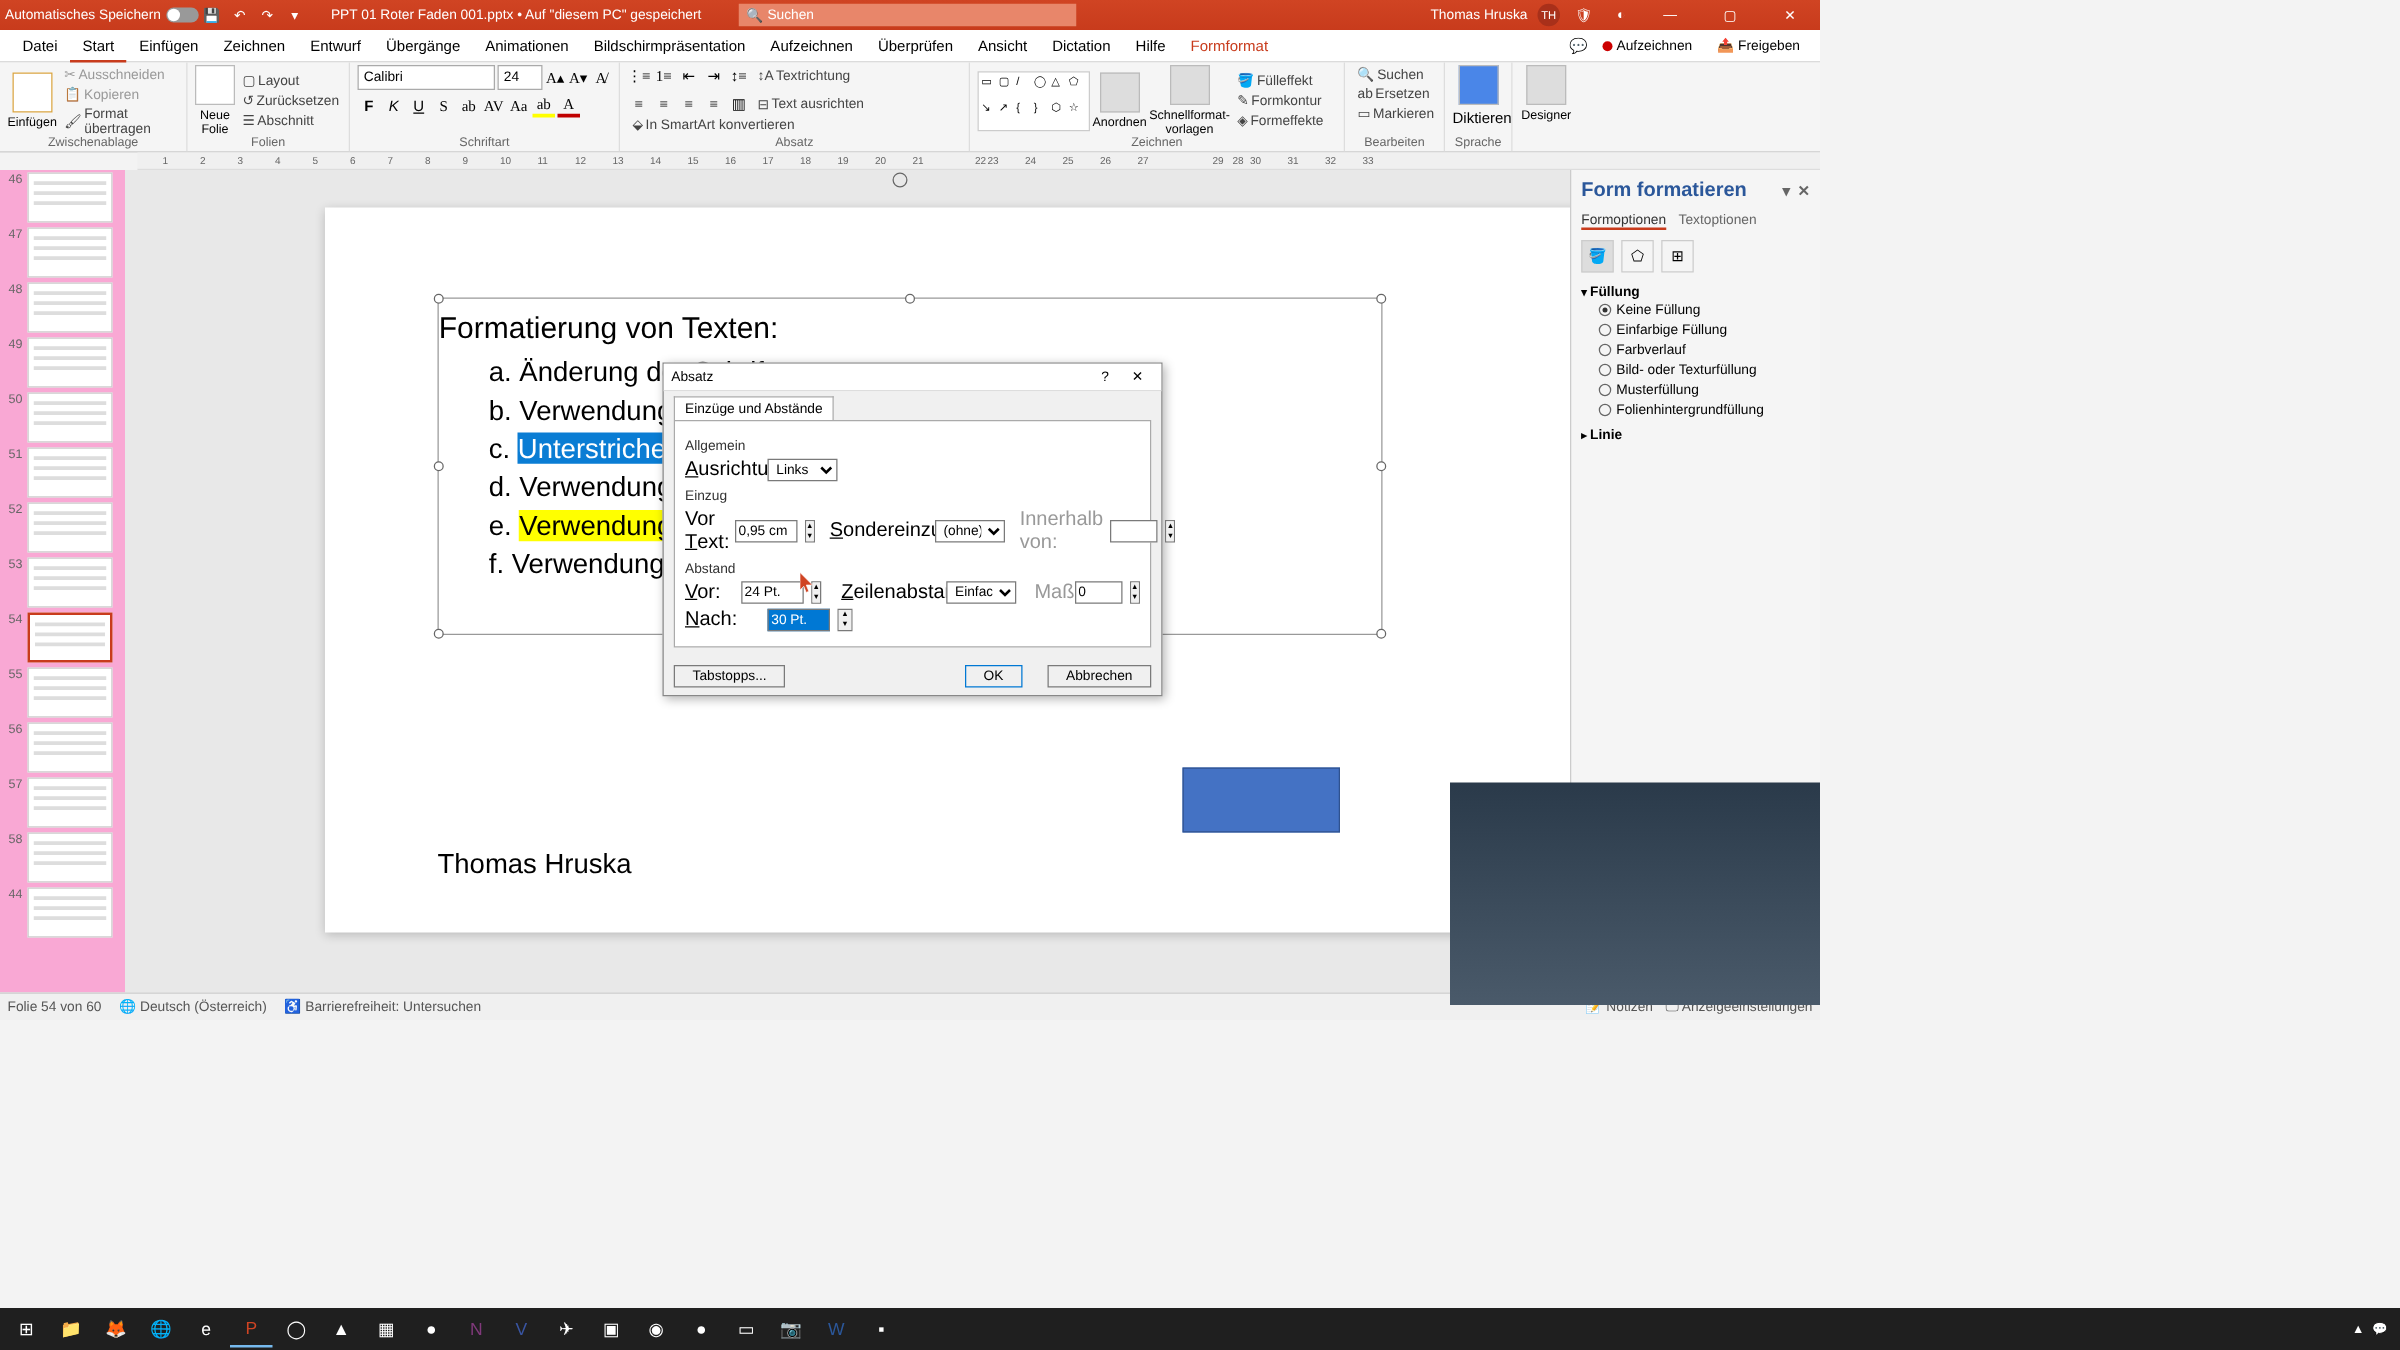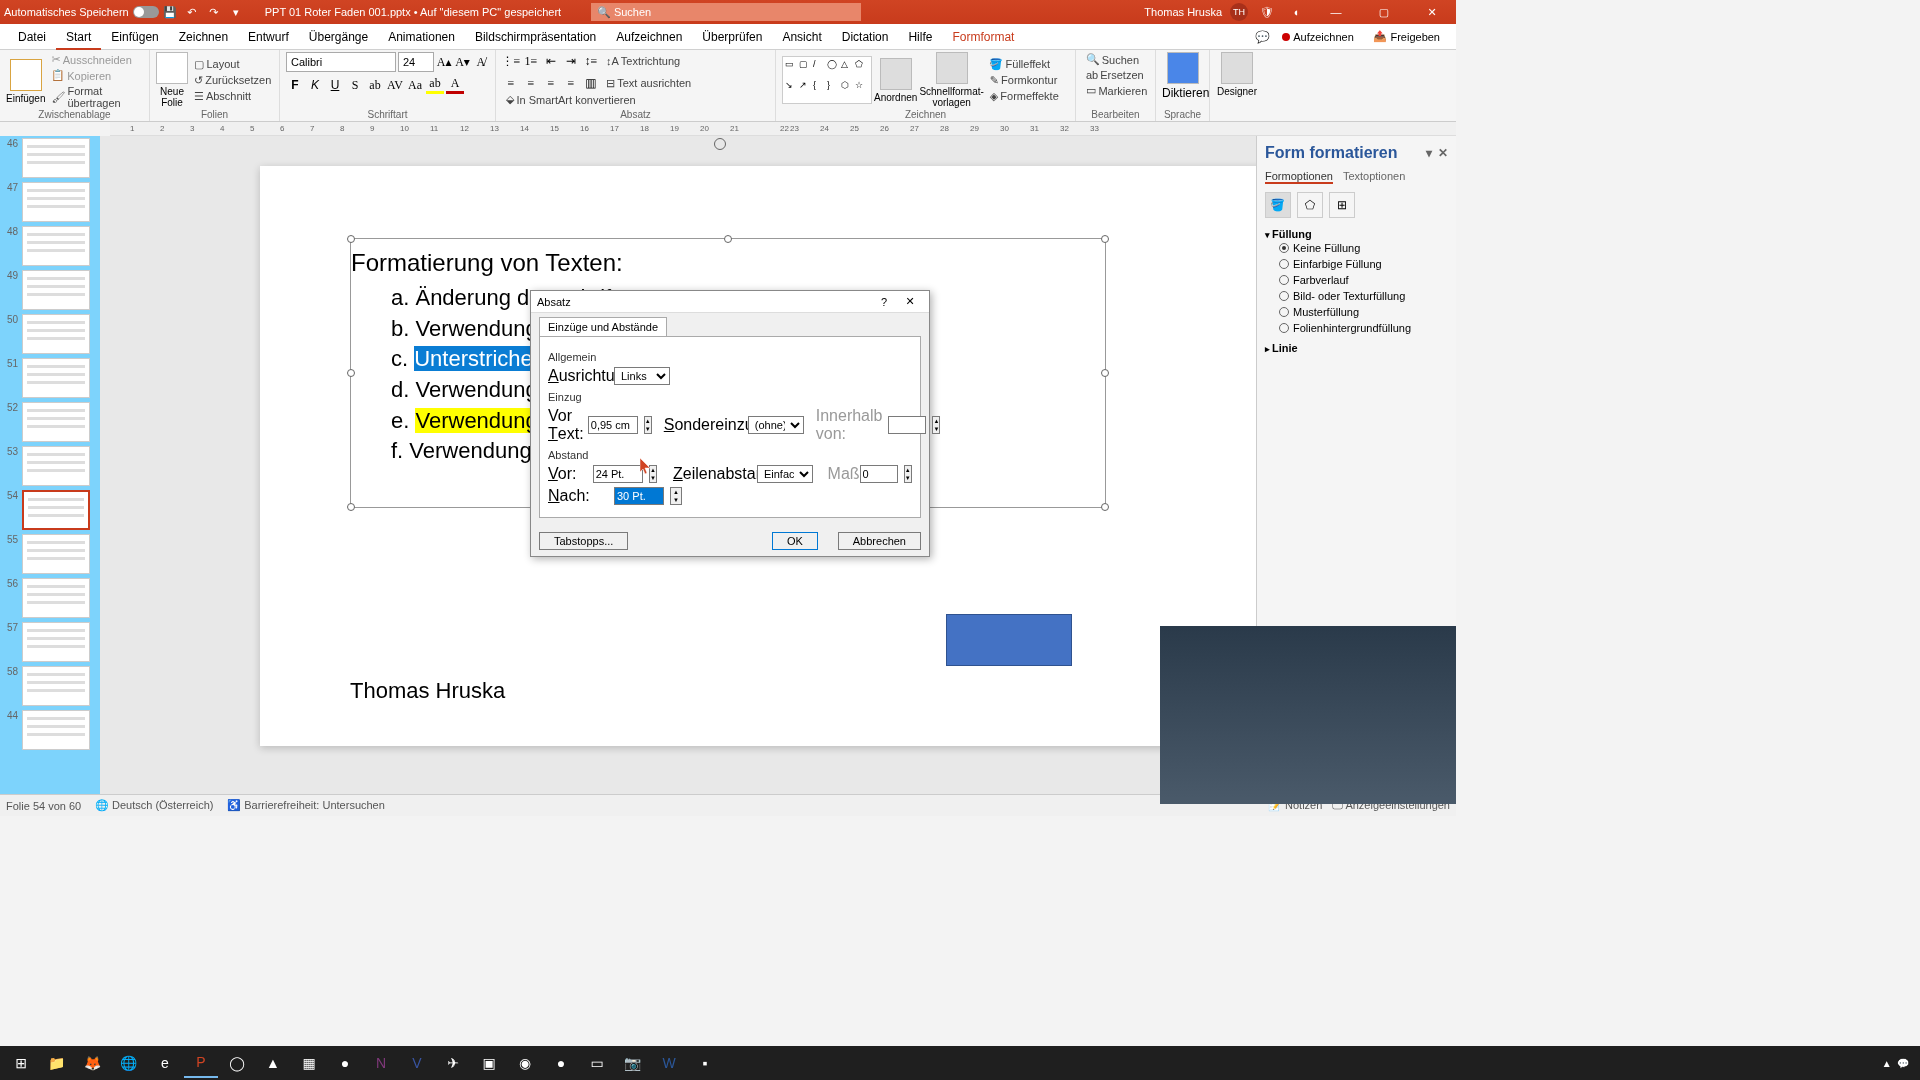--- a/index.html
+++ b/index.html
@@ -40,21 +40,21 @@
 .fmtbtn { width: 18px; height: 18px; display: inline-flex; align-items: center; justify-content: center; font-size: 12px; font-family: 'Times New Roman', serif; }
 
 
 .ruler-h { height: 14px; background: #f0f0f0; position: relative; font-size: 8px; color: #666; overflow: hidden; border-bottom: 1px solid #ddd; margin-left: 110px; }
 .ruler-h .tick { position: absolute; top: 2px; }
 
 
 .workspace { position: absolute; top: 136px; left: 0; right: 0; bottom: 22px; display: flex; background: #e8e8e8; }
 
 
-.thumbs { width: 100px; background: #7dd3fc; display: flex; flex-direction: column; overflow: hidden; padding: 2px; gap: 4px; }
+.thumbs { width: 100px; background: #f9a8d4; display: flex; flex-direction: column; overflow: hidden; padding: 2px; gap: 4px; }
 .thumb { display: flex; gap: 4px; align-items: flex-start; }
 .thumb .num { width: 16px; font-size: 10px; color: #666; text-align: right; }
 .thumb .mini { width: 68px; height: 40px; background: #fff; border: 1px solid #ccc; position: relative; }
 .thumb.sel .mini { border: 2px solid #c83b1c; }
 .mini .bar { position: absolute; left: 4px; right: 4px; height: 3px; }
 
 
 .canvas-wrap { flex: 1; position: relative; display: flex; justify-content: center; padding-top: 30px; }
 .slide { width: 1036px; height: 580px; background: #fff; position: relative; box-shadow: 0 2px 8px rgba(0,0,0,0.2); }
 .slide .textbox { position: absolute; left: 90px; top: 72px; width: 756px; height: 270px; border: 1px solid #999; }
@@ -336,21 +336,21 @@
     <span class="tick" style="left: 530px;">18</span>
     <span class="tick" style="left: 560px;">19</span>
     <span class="tick" style="left: 590px;">20</span>
     <span class="tick" style="left: 620px;">21</span>
     <span class="tick" style="left: 670px;">22</span>
     <span class="tick" style="left: 680px;">23</span>
     <span class="tick" style="left: 710px;">24</span>
     <span class="tick" style="left: 740px;">25</span>
     <span class="tick" style="left: 770px;">26</span>
     <span class="tick" style="left: 800px;">27</span>
-    <span class="tick" style="left: 830px;">28</span>
+    <span class="tick" style="left: 876px;">28</span>
     <span class="tick" style="left: 860px;">29</span>
     <span class="tick" style="left: 890px;">30</span>
     <span class="tick" style="left: 920px;">31</span>
     <span class="tick" style="left: 950px;">32</span>
     <span class="tick" style="left: 980px;">33</span>
   </div>
 
 <div class="workspace">
   <div class="thumbs" id="thumbs">
       <div class="thumb">

